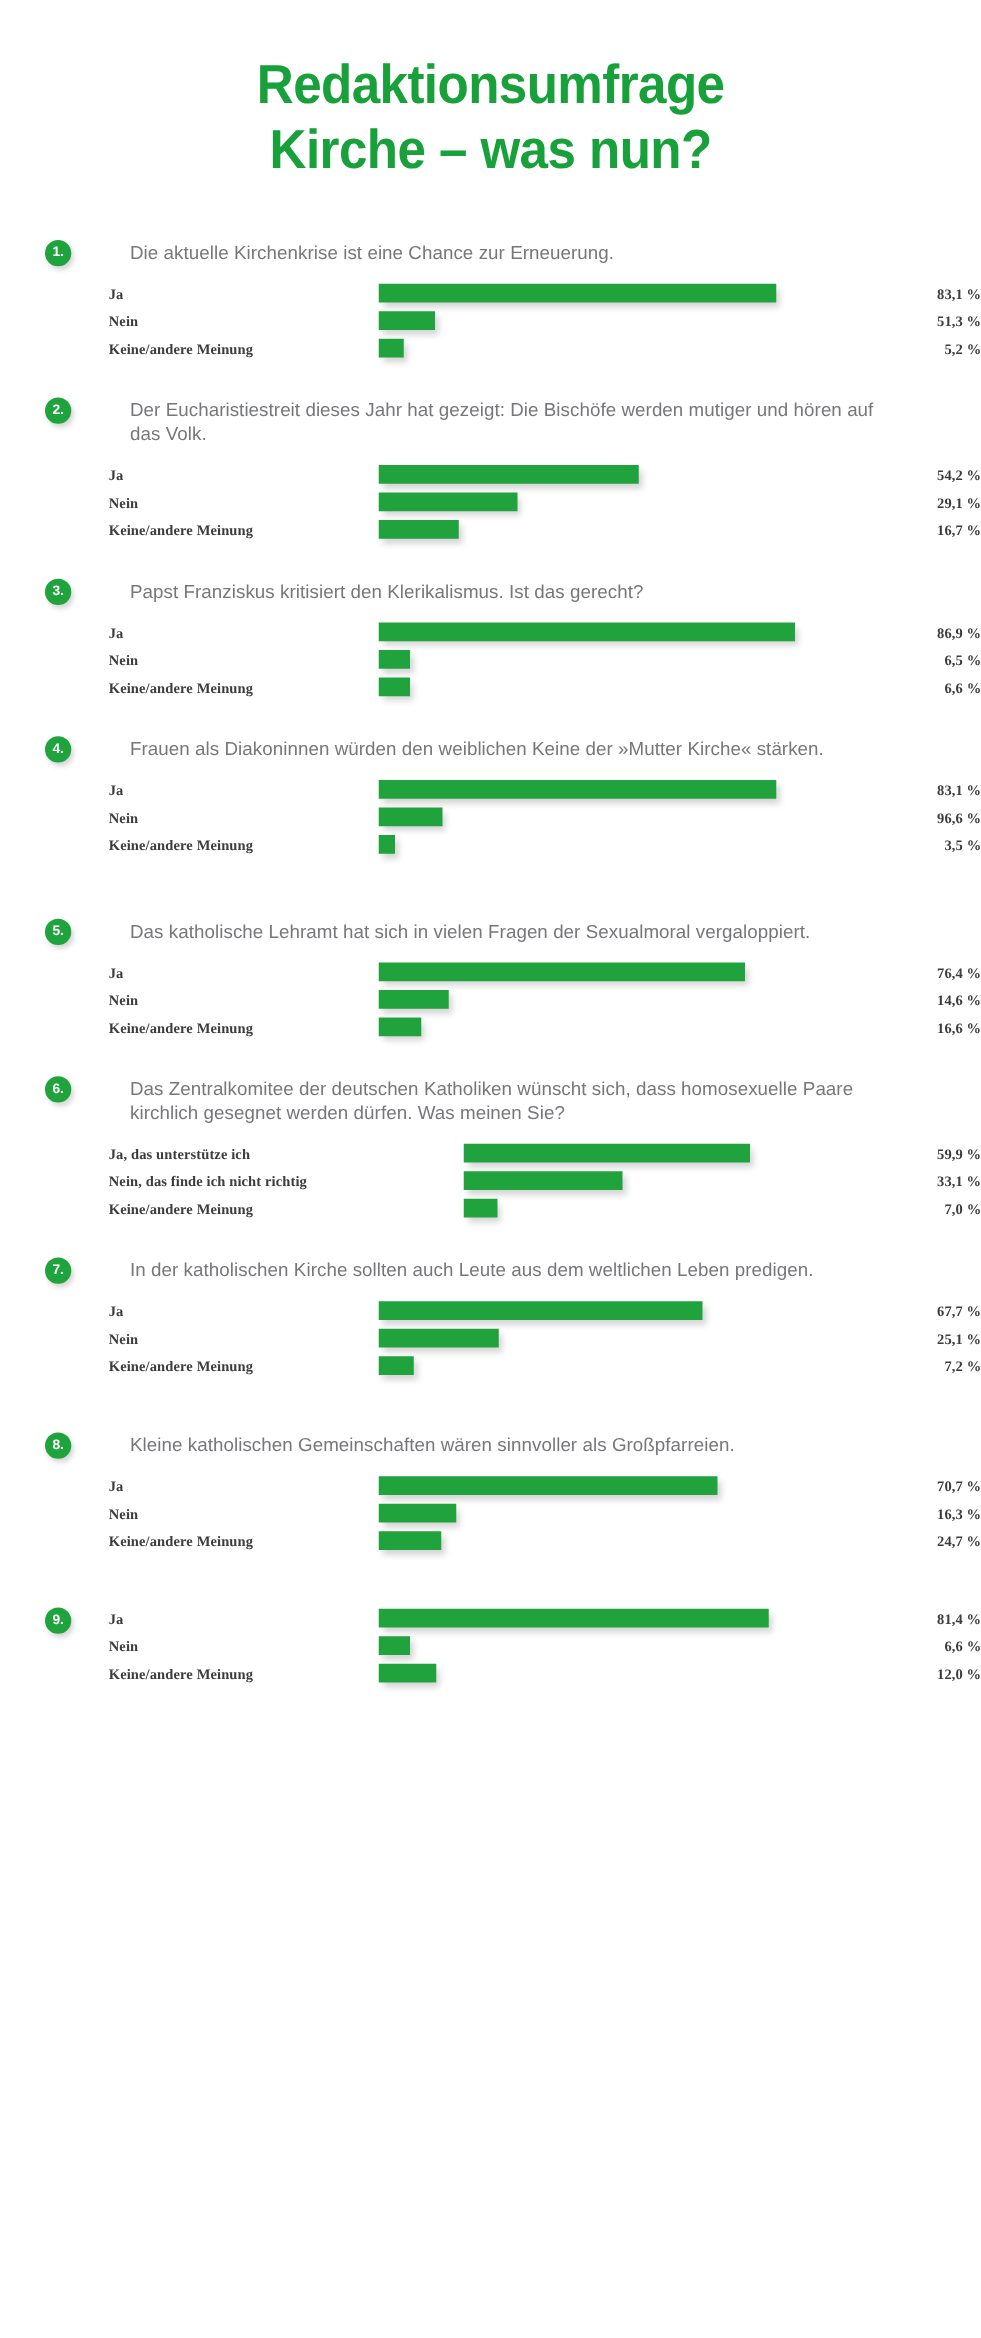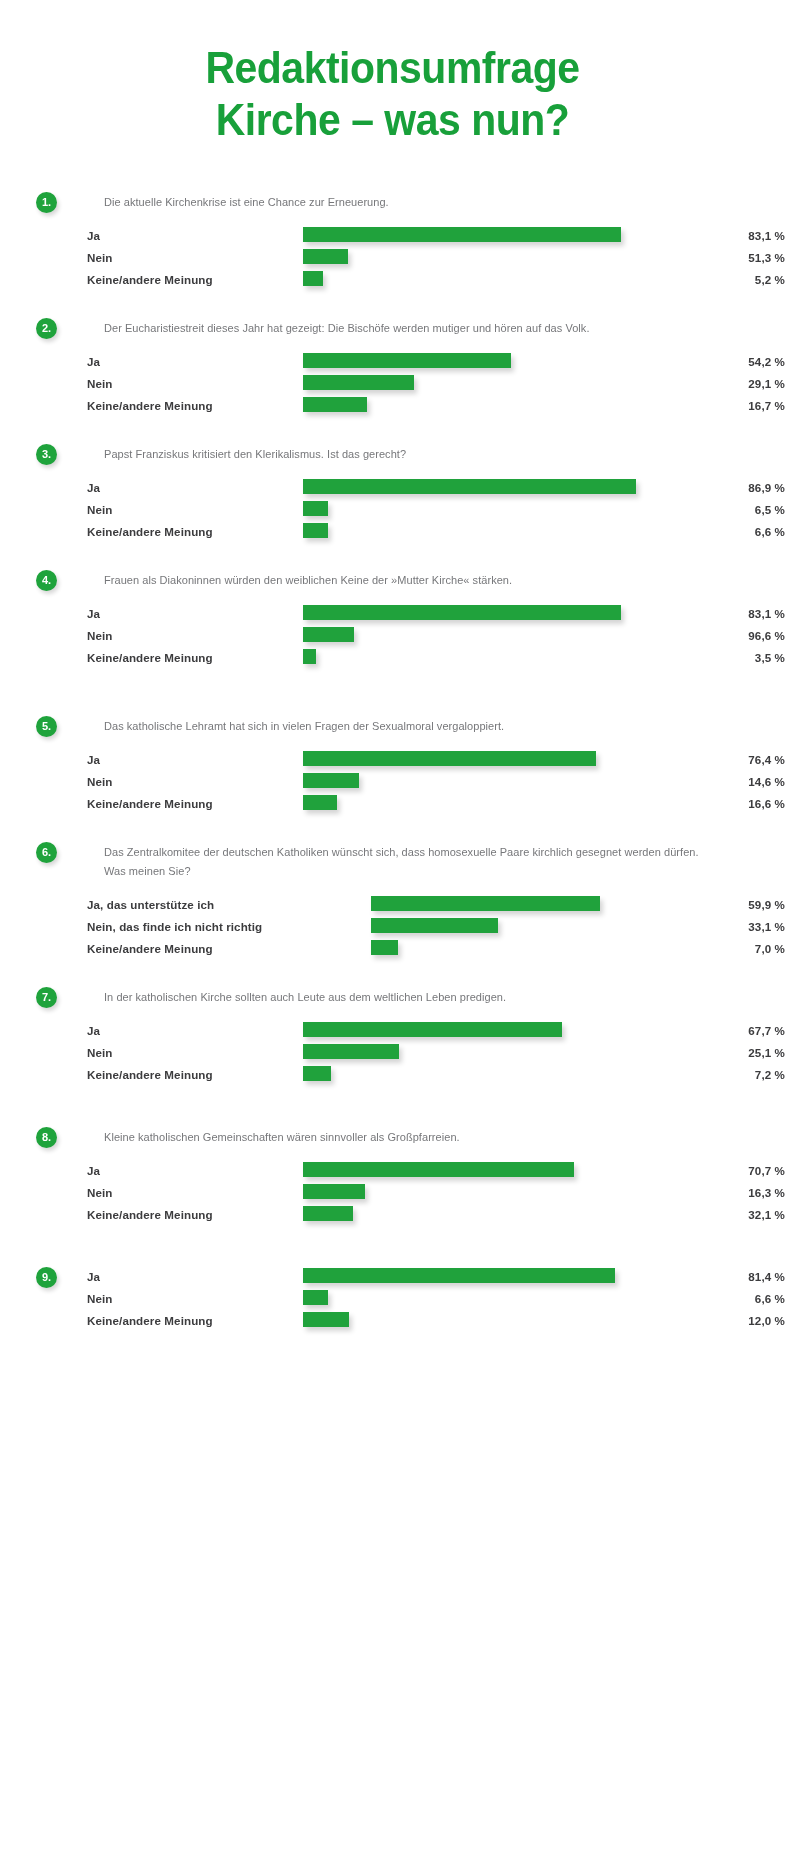--- a/index.html
+++ b/index.html
@@ -61,35 +61,36 @@
     line-height: 21px;
     text-align: center;
     box-shadow: 2px 3px 4px rgba(0,0,0,0.16);
     box-sizing: border-box;
   }
 
   .q-text {
     margin: 0 0 0 66px;
     padding-top: 1px;
     color: #76777A;
-    font-size: 11px;
+    font-size: 15px;
     line-height: 19px;
     font-weight: normal;
     max-width: 600px;
     letter-spacing: 0.05px;
   }
 
   
   .rows {
     margin-top: 14px;
     margin-left: 49px;
   }
   .row {
     position: relative;
     height: 22px;
+    font-family: Liberation Serif, serif;
   }
   .row-label {
     position: absolute;
     left: 0;
     top: 3px;
     color: #3C3C3E;
     font-size: 11.6px;
     font-weight: bold;
     white-space: nowrap;
     letter-spacing: 0.1px;
@@ -330,21 +331,21 @@
           <div class="bar-area" style="left: 216px;">
             <div class="bar" style="width: 62.429px;"></div>
           </div>
           <div class="row-value">16,3 %</div>
         </div>
         <div class="row">
           <div class="row-label">Keine/andere Meinung</div>
           <div class="bar-area" style="left: 216px;">
             <div class="bar" style="width: 49.79px;"></div>
           </div>
-          <div class="row-value">32,1 %</div>
+          <div class="row-value">24,7 %</div>
         </div>
       </div>
     </div>
     <div class="question" style="margin-bottom: 26px;">
       <div class="badge">9.</div>
       <div class="rows">
         <div class="row">
           <div class="row-label">Ja</div>
           <div class="bar-area" style="left: 216px;">
             <div class="bar" style="width: 311.762px;"></div>

